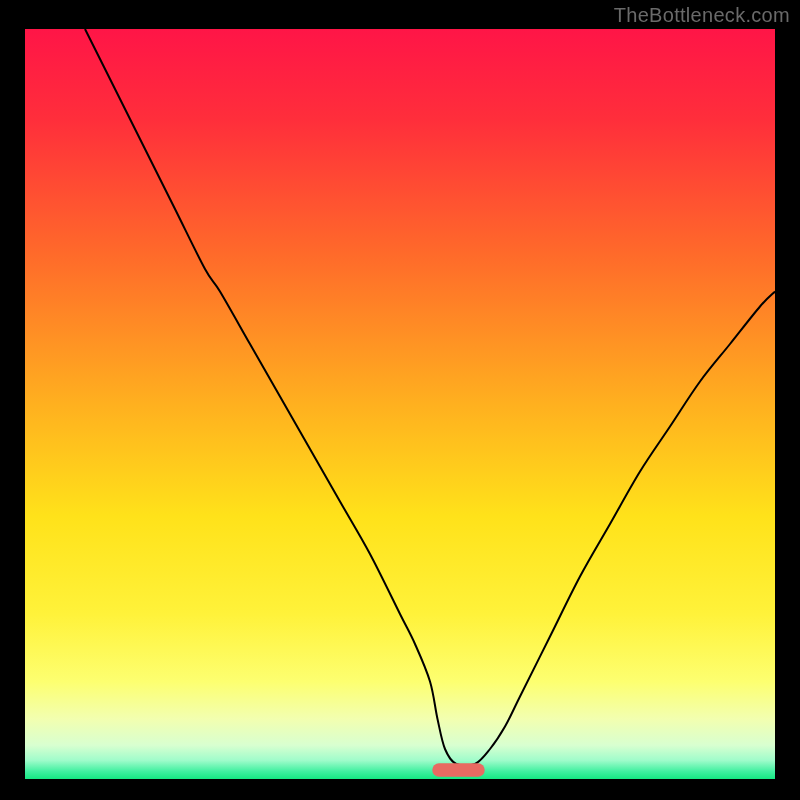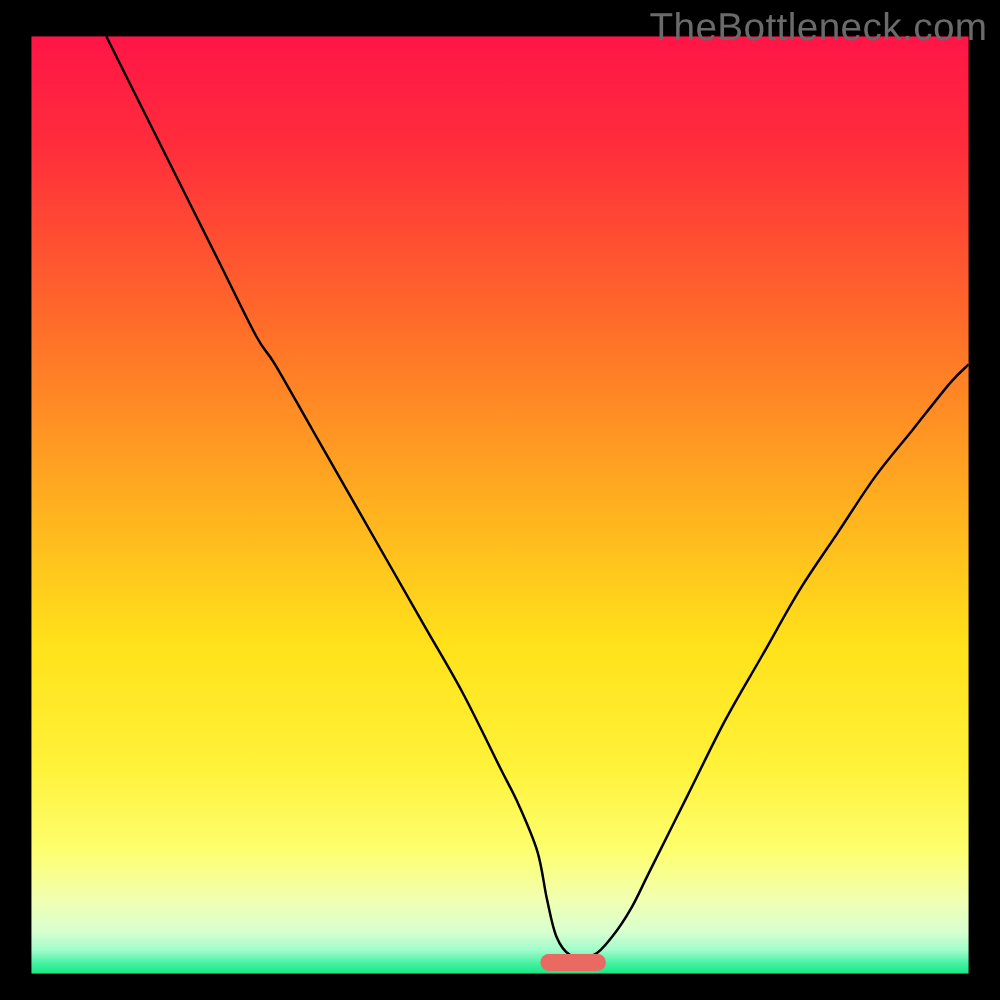--- a/index.html
+++ b/index.html
@@ -13,21 +13,21 @@
   .container {
     position: relative;
     width: 800px;
     height: 800px;
   }
   .watermark {
     position: absolute;
     top: 4px;
     right: 10px;
     font-family: Arial, Helvetica, sans-serif;
-    font-size: 31px;
+    font-size: 20px;
     font-weight: 500;
     color: #6a6a6a;
     letter-spacing: 0.3px;
     z-index: 10;
   }
   svg.plot {
     position: absolute;
     left: 25px;
     top: 29px;
     width: 750px;

